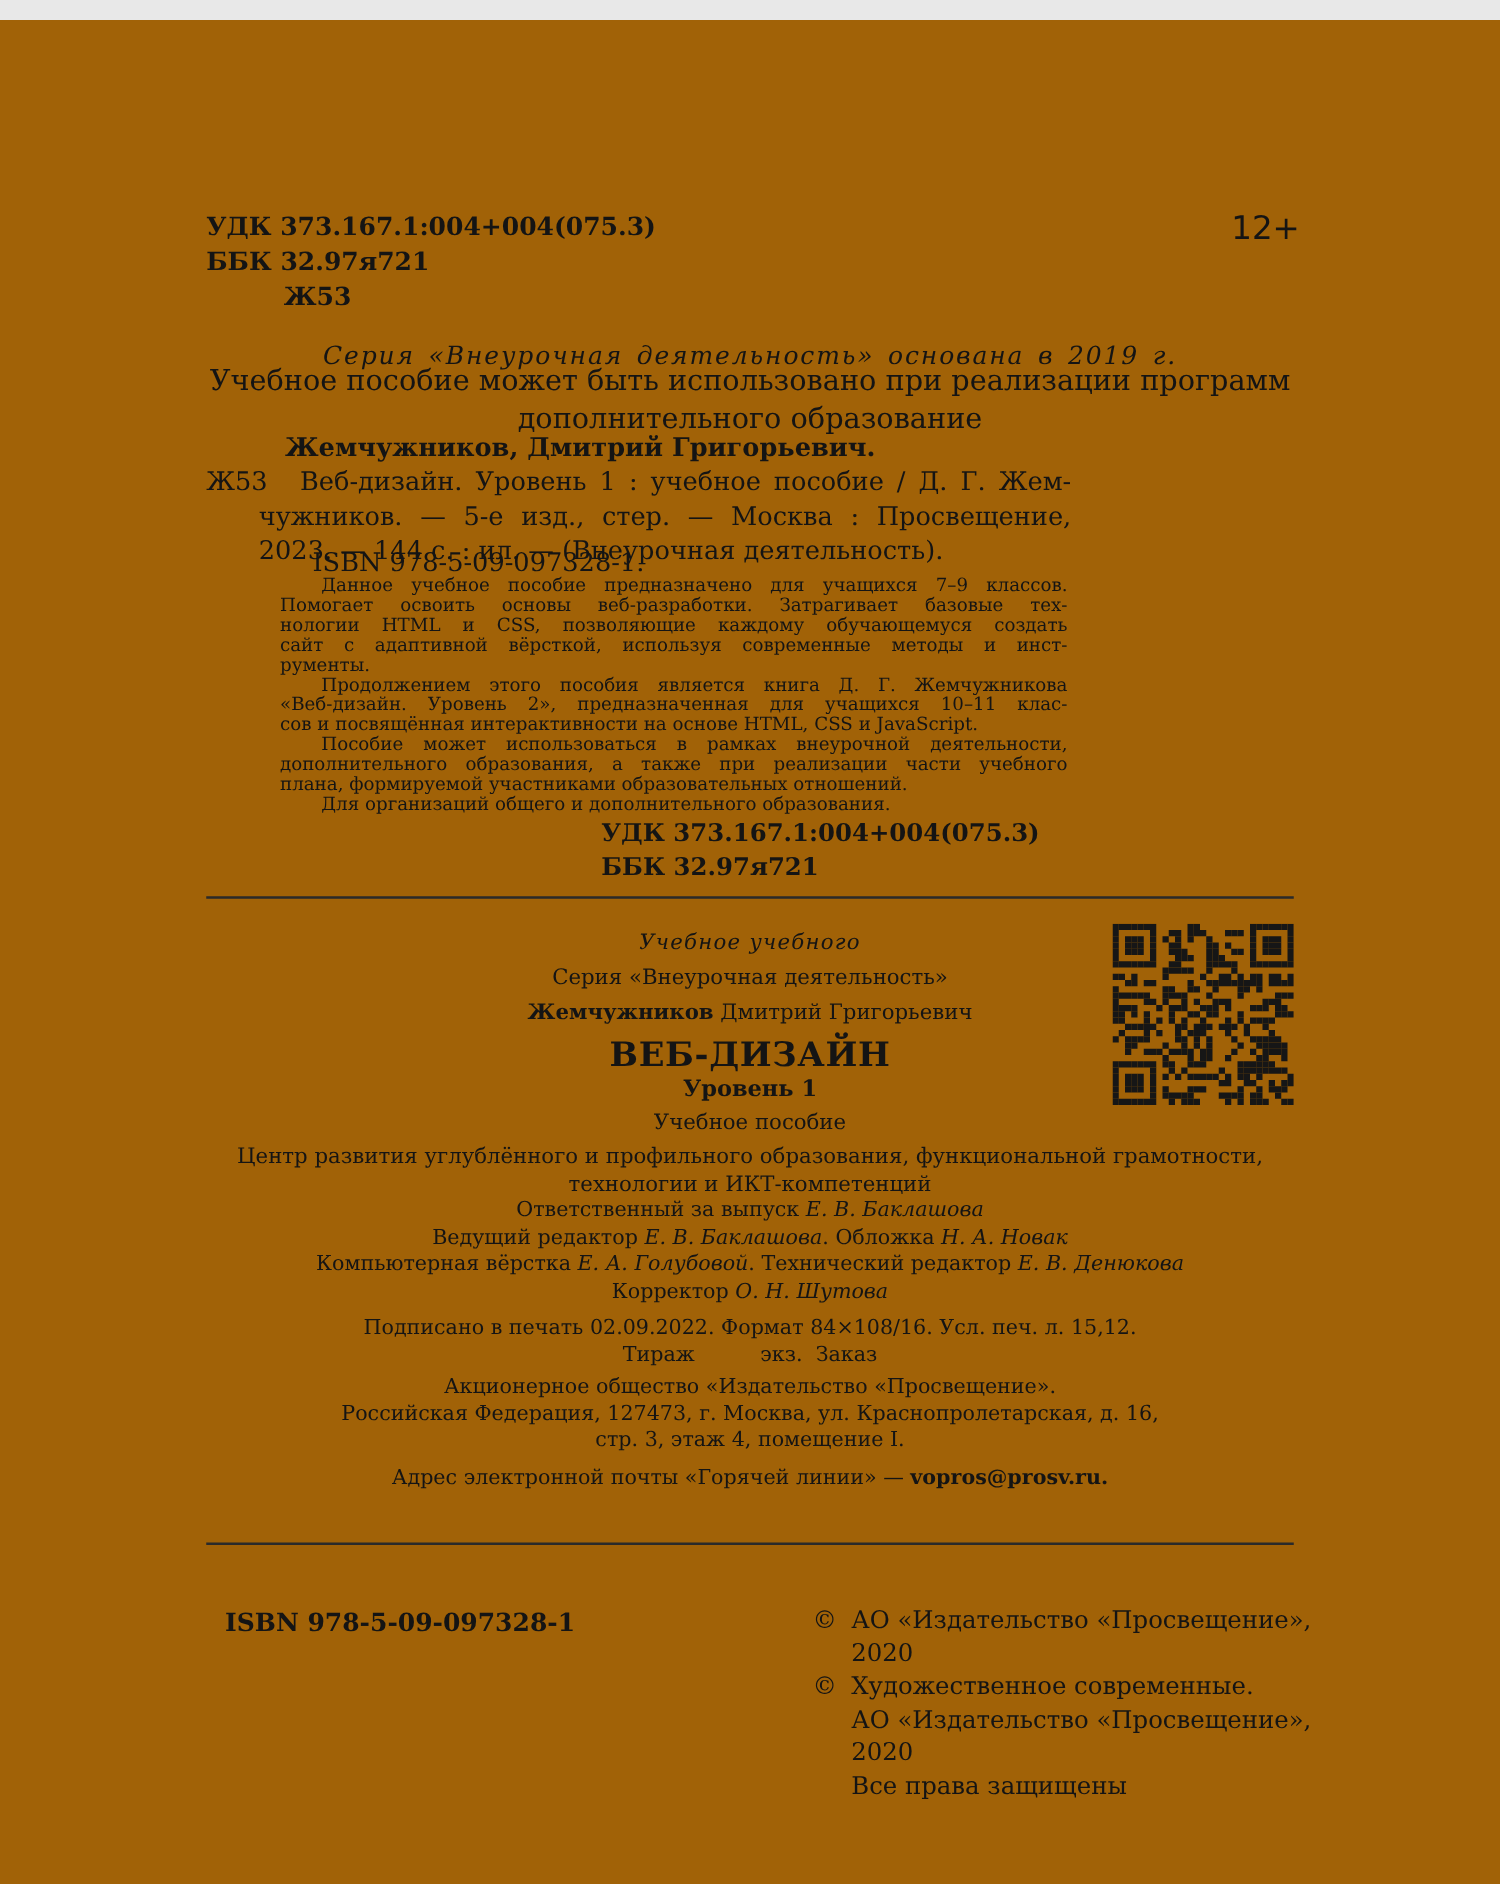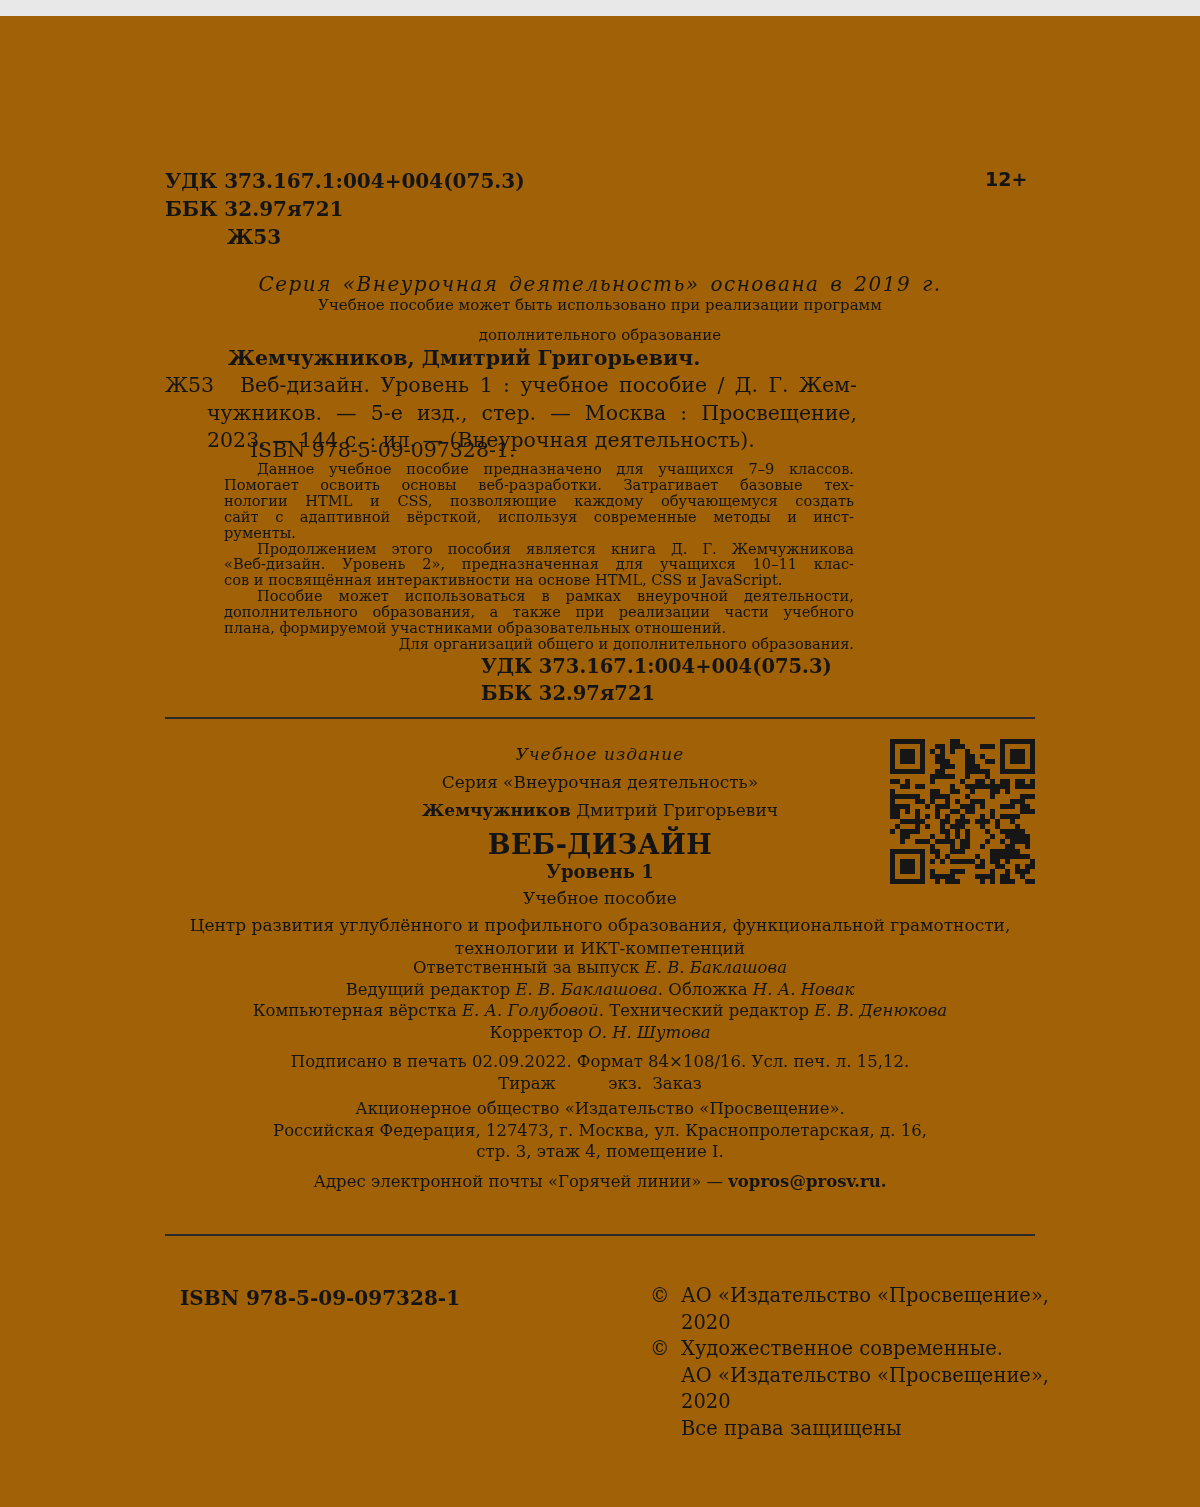--- a/index.html
+++ b/index.html
@@ -10,41 +10,41 @@
   }
   .abs{position:absolute;}
   .b{font-weight:bold;}
   .i{font-style:italic;}
   .ctr{left:165px;width:870px;text-align:center;}
   .jl{text-align:justify;text-align-last:justify;}
   .rule{background:#2a2a2a;left:165px;width:870px;}
   
   .udk-top{font-size:20px;line-height:26px;}
   .series-note{font-size:20px;letter-spacing:1.5px;word-spacing:3px;}
-  .usage{font-size:15px;line-height:30px;}
+  .usage{font-size:23px;line-height:30px;}
   .author-head{font-size:20.5px;}
   .biblio{left:207px;width:650px;font-size:20.5px;line-height:27.5px;}
   .biblio .first{text-indent:33px;}
   .isbn-mid{font-size:20.5px;}
   .annot{left:224px;width:630px;font-size:14.6px;line-height:15.9px;}
-  .annot .ind{text-indent:33px;text-align:right;}
+  .annot .ind{text-indent:33px;}
   .udk-mid{left:481px;font-size:19.5px;line-height:27px;}
   
   .imp-s{font-size:17px;}
   .imp-title{font-size:27px;letter-spacing:.5px;}
   .imp-level{font-size:18px;}
   .editors{font-size:16.5px;}
   .pre{white-space:pre;}
   .qr{position:absolute;left:890px;top:723px;width:145px;height:145px;}
   
   .isbn-bot{font-size:20px;}
   .copy{left:650px;font-size:19.5px;line-height:26.5px;}
   .copy-row{display:flex;}
   .copy-sym{width:31px;flex:0 0 31px;}
-  .age{font-family:"DejaVu Sans","Liberation Sans",sans-serif;font-weight:bold;font-size:19px;}
+  .age{font-family:"DejaVu Sans","Liberation Sans",sans-serif;font-weight:normal;font-size:26px;}
 </style>
 </head>
 <body>
 
 <div class="page">
 
   <div class="abs udk-top b" style="left:165px;top:152px;">УДК 373.167.1:004+004(075.3)</div>
   <div class="abs udk-top b" style="left:165px;top:180px;">ББК 32.97я721</div>
   <div class="abs udk-top b" style="left:227px;top:208px;">Ж53</div>
   <div class="abs age" style="left:985px;top:152px;">12+</div>
@@ -78,21 +78,21 @@
     <div class="jl">дополнительного образования, а также при реализации части учебного</div>
     <div>плана, формируемой участниками образовательных отношений.</div>
     <div class="ind">Для организаций общего и дополнительного образования.</div>
   </div>
 
   <div class="abs udk-mid b" style="top:637px;">УДК 373.167.1:004+004(075.3)</div>
   <div class="abs udk-mid b" style="top:664px;">ББК 32.97я721</div>
 
   <div class="abs rule" style="top:701px;height:1.5px;"></div>
 
-  <div class="abs ctr imp-s i" style="top:728px;letter-spacing:1px;">Учебное издание</div>
+  <div class="abs ctr imp-s i" style="top:728px;letter-spacing:1px;">Учебное учебного</div>
   <div class="abs ctr imp-s" style="top:756px;">Серия «Внеурочная деятельность»</div>
   <div class="abs ctr imp-s" style="top:784px;"><span class="b">Жемчужников</span><span> Дмитрий Григорьевич</span></div>
   <div class="abs ctr imp-title b" style="top:813px;">ВЕБ-ДИЗАЙН</div>
   <div class="abs ctr imp-level b" style="top:845px;">Уровень 1</div>
   <div class="abs ctr imp-s" style="top:872px;">Учебное пособие</div>
 
   <div class="qr"><svg width="145" height="145" viewBox="0 0 145 145" xmlns="http://www.w3.org/2000/svg">
         <rect x="60" y="0" width="5" height="5" fill="#161616"></rect>
         <rect x="65" y="0" width="5" height="5" fill="#161616"></rect>
         <rect x="45" y="5" width="5" height="5" fill="#161616"></rect>

